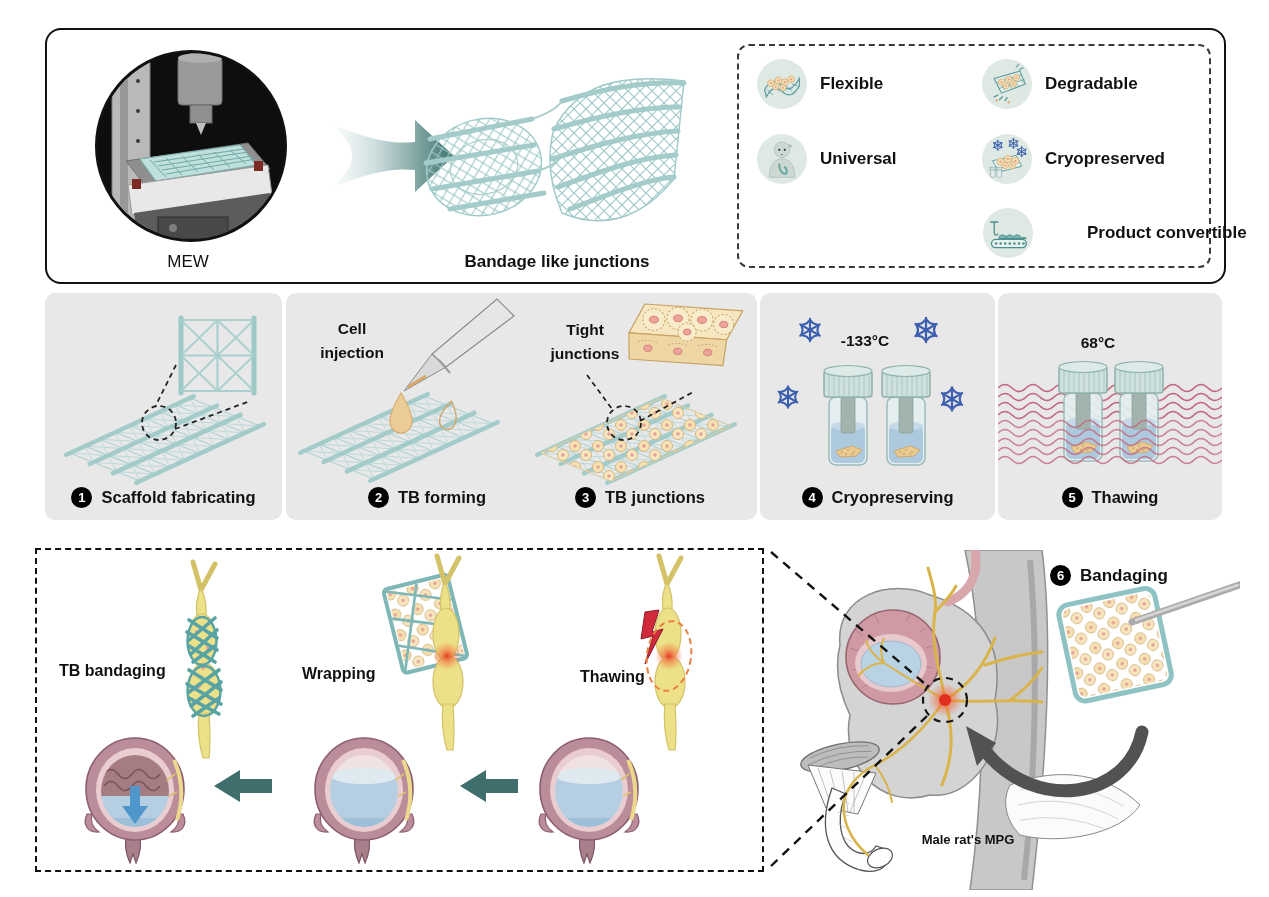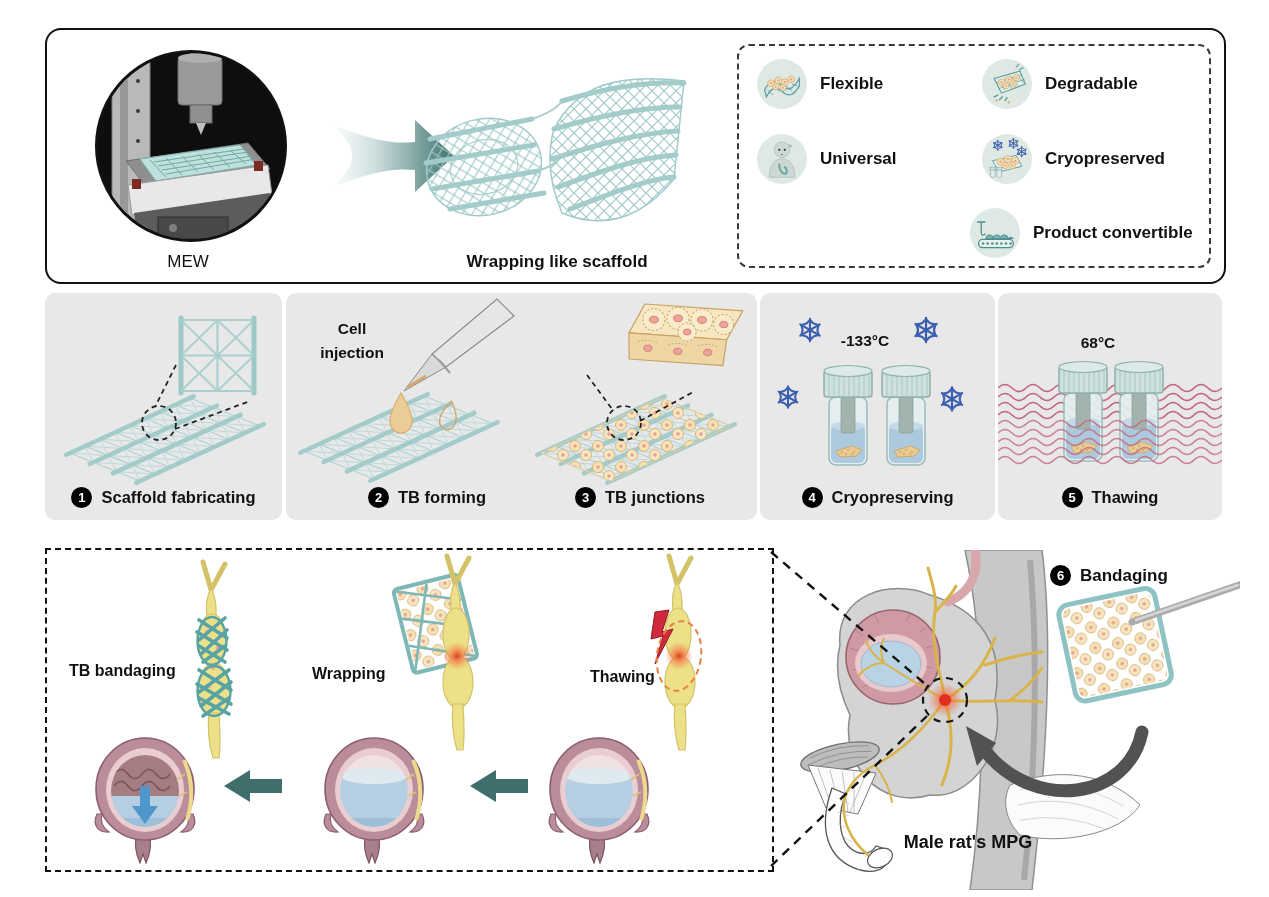--- a/index.html
+++ b/index.html
@@ -26,28 +26,28 @@
   
   .panel{position:absolute;top:293px;height:227px;background:#e8e8e9;border-radius:10px;}
   .panel svg.art{position:absolute;left:0;top:0;}
   .caption{position:absolute;left:0;right:0;bottom:12px;display:flex;align-items:center;
            justify-content:center;gap:9px;}
   .badge{width:21px;height:21px;border-radius:50%;background:#000;color:#fff;display:flex;
          align-items:center;justify-content:center;font-weight:bold;font-size:13px;flex:0 0 auto;}
   .cap-text{font-weight:bold;font-size:16.5px;white-space:nowrap;}
   .annot{position:absolute;font-weight:bold;font-size:15.5px;line-height:1.55;text-align:center;}
   
-  .bottom-box{position:absolute;left:45px;top:548px;width:725px;height:320px;
+  .bottom-box{position:absolute;left:35px;top:548px;width:725px;height:320px;
               border:2.5px dashed #111;text-align:center;}
   .stage-label{position:absolute;font-weight:bold;font-size:16px;white-space:nowrap;}
   .anatomy{position:absolute;left:780px;top:550px;}
   .band6{position:absolute;left:1050px;top:565px;display:flex;align-items:center;gap:9px;}
   .band6 .cap-text{font-size:17px;}
   .mpg-label{position:absolute;left:853px;top:832px;width:230px;text-align:center;
-             font-weight:bold;font-size:18px;}
+             font-weight:bold;font-size:13px;}
   .overlay{position:absolute;left:0;top:0;pointer-events:none;}
 </style>
 </head>
 <body>
 
 <div class="page">
 
 <svg width="0" height="0" style="position:absolute" aria-hidden="true">
   <defs>
     <pattern id="cellpat" patternUnits="userSpaceOnUse" width="23" height="21">
@@ -167,21 +167,21 @@
         <ellipse cx="72" cy="100" rx="34" ry="27" fill="none" stroke="#a9cecb" stroke-width="1.2"></ellipse>
       </g>
       <g stroke="#a3cbca" stroke-width="5" stroke-linecap="round">
         <line x1="18" y1="72" x2="120" y2="52"></line>
         <line x1="14" y1="96" x2="122" y2="78"></line>
         <line x1="20" y1="122" x2="126" y2="104"></line>
         <line x1="38" y1="142" x2="132" y2="126"></line>
       </g>
       <path d="M120,52 C138,46 146,40 150,34 M126,104 C138,100 144,96 146,92" stroke="#a9cecb" stroke-width="2" fill="none"></path>
     </svg>
-    <div class="scaffold-label">Wrapping like scaffold</div>
+    <div class="scaffold-label">Bandage like junctions</div>
 
     <div class="props-box">
 
       <div class="prop" style="left:18px;top:13px;">
         <span class="circ">
           <svg width="44" height="44" viewBox="0 0 48 48">
             <path d="M5,30 C12,18 18,20 24,26 C30,32 36,30 43,18 L43,26 C36,38 30,38 24,32 C18,26 12,28 7,38 Z" fill="#d7e8e4" stroke="#5d9b9b" stroke-width="1.3"></path>
             <path d="M8,30 L14,36 M14,25 L21,32 M21,24 L28,31 M28,26 L35,31 M35,24 L41,26" stroke="#5d9b9b" stroke-width="0.9" fill="none"></path>
             <g>
                 <circle cx="12" cy="23" r="3.6" fill="#f5e3b5" stroke="#d8b47e"></circle>
@@ -267,21 +267,21 @@
               <rect x="0" y="2" width="5" height="9" rx="1.5" fill="#e3eeee" stroke="#8fb0ac" stroke-width="0.8"></rect>
               <rect x="-0.6" y="0" width="6.2" height="3" fill="#cfe1dd" stroke="#8fb0ac" stroke-width="0.8"></rect>
               <rect x="7" y="2" width="5" height="9" rx="1.5" fill="#e3eeee" stroke="#8fb0ac" stroke-width="0.8"></rect>
               <rect x="6.4" y="0" width="6.2" height="3" fill="#cfe1dd" stroke="#8fb0ac" stroke-width="0.8"></rect>
             </g>
           </svg>
         </span>
         <span class="prop-label">Cryopreserved</span>
       </div>
 
-      <div class="prop" style="left:231px;top:162px;">
+      <div class="prop" style="left:244px;top:162px;gap:41px;">
         <span class="circ">
           <svg width="44" height="44" viewBox="0 0 48 48">
             <path d="M9,12 V24 M5,12 H13 M9,24 c0,3 3,3 4,1" stroke="#4e8e8e" stroke-width="1.4" fill="none" stroke-linecap="round"></path>
             <g fill="#7ab5b2" stroke="#4e8e8e" stroke-width="1">
               <path d="M14,30 a4,4 0 0 1 8,0 Z"></path>
                 <path d="M22,30 a4,4 0 0 1 8,0 Z"></path>
               <path d="M30,30 a4,4 0 0 1 8,0 Z"></path>
                 <path d="M38,30 a4,4 0 0 1 6,0 Z"></path>
             </g>
             <rect x="6" y="31" width="38" height="9" rx="4.5" fill="#e7f1ee" stroke="#4e8e8e" stroke-width="1.4"></rect>
@@ -368,20 +368,21 @@
         <g fill="#eba39b" stroke="#d3766d" stroke-width="0.8">
           <ellipse cx="20" cy="44" rx="4.2" ry="3.2"></ellipse>
             <ellipse cx="50" cy="45" rx="4.2" ry="3.2"></ellipse>
             <ellipse cx="80" cy="44" rx="4.2" ry="3.2"></ellipse>
         </g>
         <path d="M10,38 q10,-4 20,0 M40,39 q10,-4 20,0 M70,38 q10,-4 20,0" stroke="#c9856f" stroke-width="0.8" stroke-dasharray="1.5 2" fill="none"></path>
       </g>
       <circle cx="101" cy="130" r="17" fill="none" stroke="#222" stroke-width="1.8" stroke-dasharray="5 4"></circle>
       <path d="M64,82 L89,116 M117,128 L172,98" stroke="#222" stroke-width="1.8" stroke-dasharray="5 4" fill="none"></path>
     </svg>
+    <div class="annot" style="left:10px;top:25px;width:104px;">Tight junctions</div>
     <div class="caption">
       <span class="badge">3</span>
       <span class="cap-text">TB junctions</span>
     </div>
   </div>
 
   <div class="panel" style="left:760px;width:235px;">
     <svg class="art" width="235" height="227" viewBox="0 0 235 227">
       <use href="#snowflake" transform="translate(50,37) scale(1.25)"></use>
       <use href="#snowflake" transform="translate(166,37) scale(1.35)"></use>

